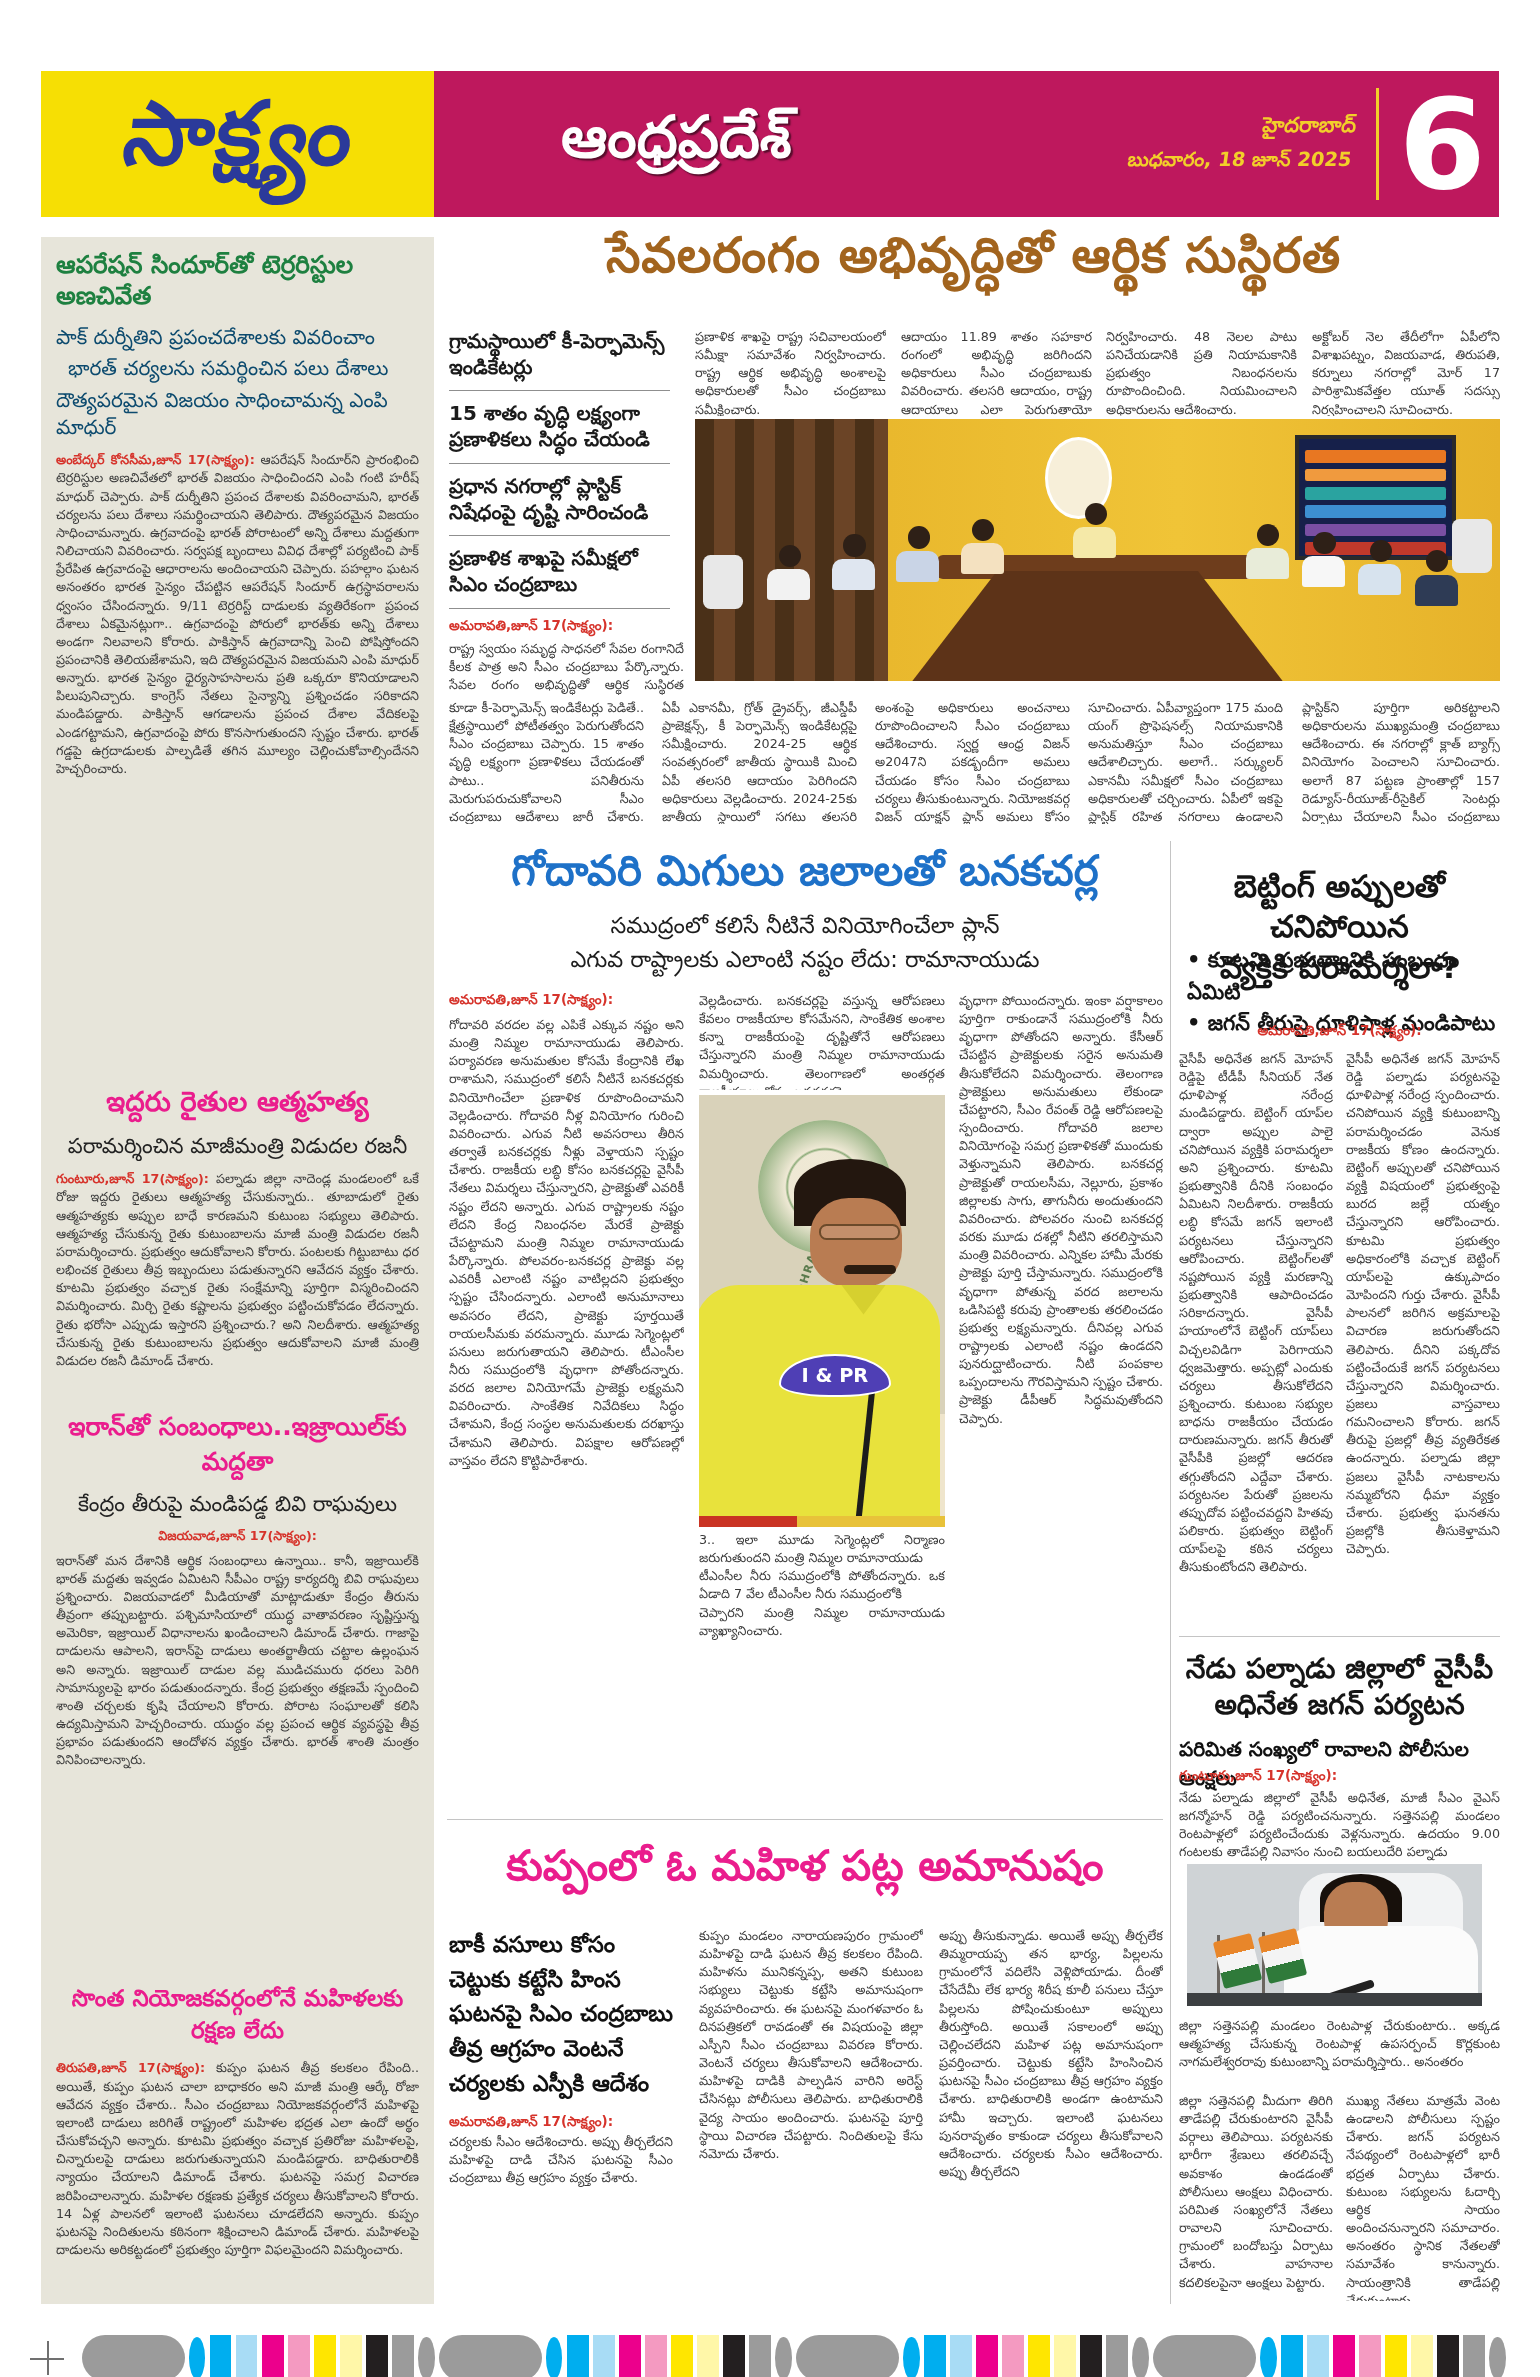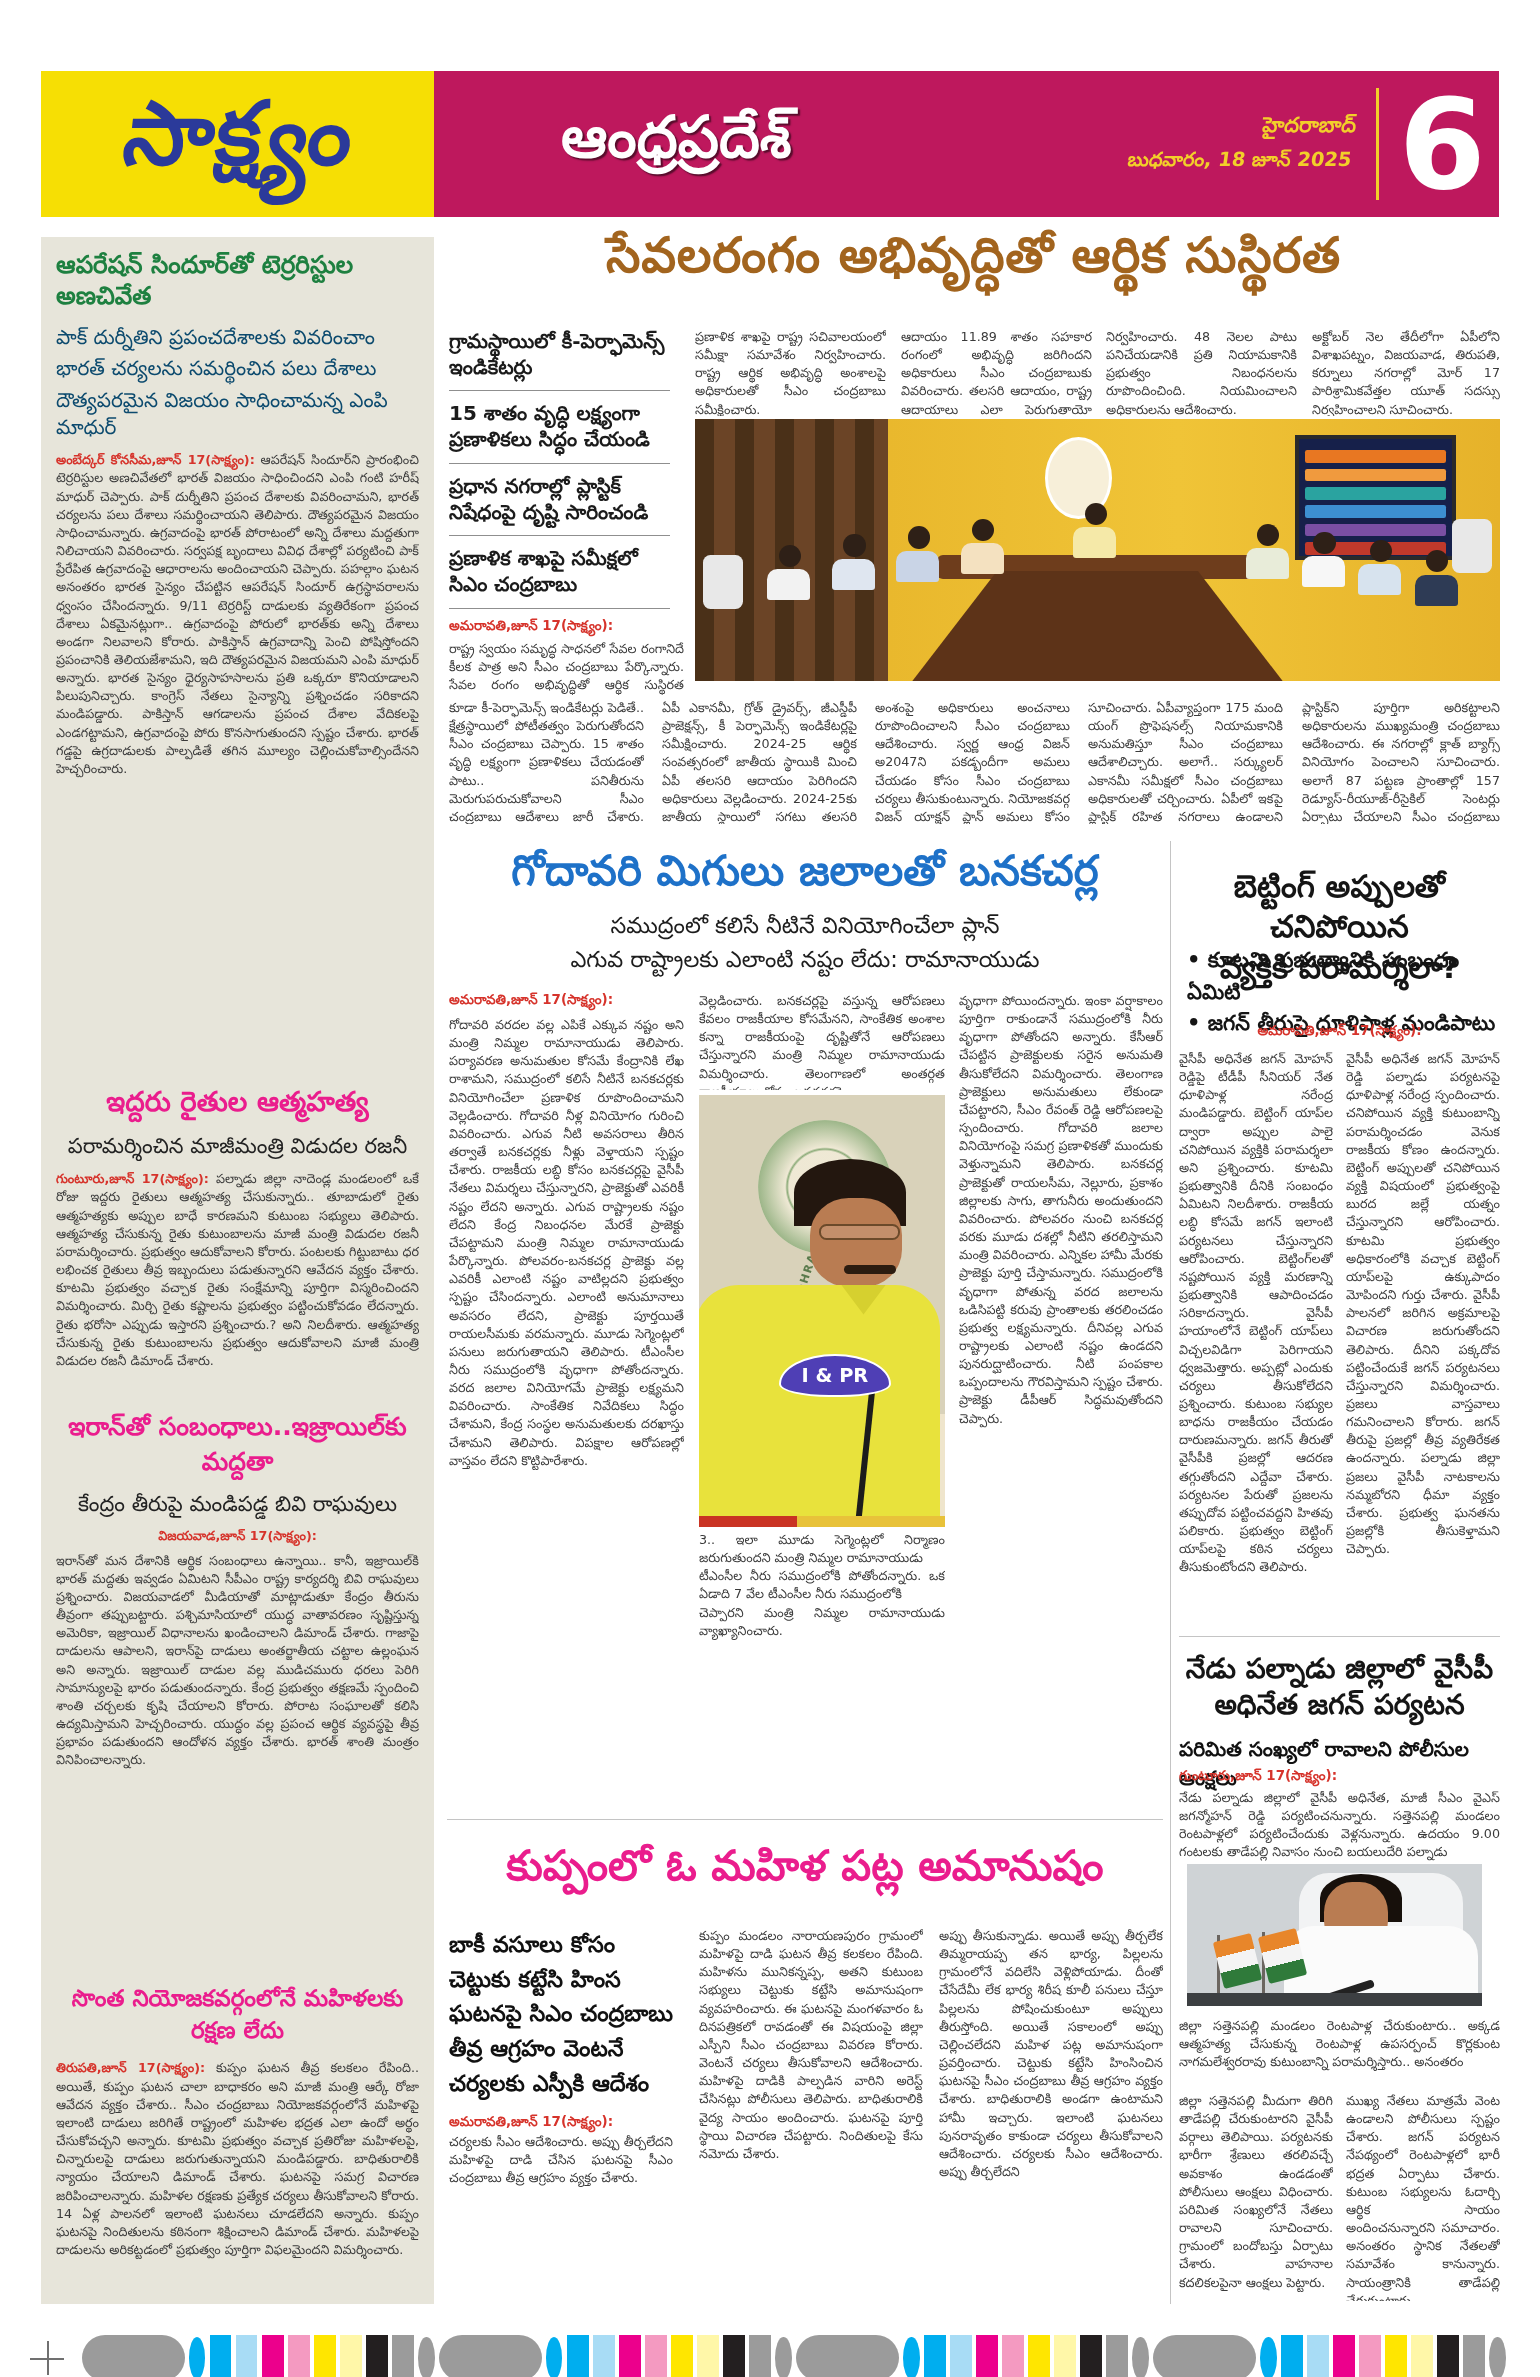--- a/index.html
+++ b/index.html
@@ -108,21 +108,21 @@
       <div style="font-size:19.4px; margin-top:6px;">బుధవారం, 18 జూన్ 2025</div>
     </div>
     <div class="mast-divider" style="margin:0 19.4px 0 22.4px;"></div>
     <div class="mast-page" style="margin-right:13.4px;">6</div>
   </div>
 
   <div id="left-rail" class="abs" style="left:41px; top:237px; width:393px; height:2067px; padding:13.4px 15px;">
 
     <div class="rail-head-green">ఆపరేషన్ సిందూర్‌తో టెర్రరిస్టుల అణచివేత</div>
     <div class="rail-sub" style="margin-top:12px;">పాక్ దుర్నీతిని ప్రపంచదేశాలకు వివరించాం</div>
-    <div class="rail-sub" style="margin-top:4.5px;">భారత్ చర్యలను సమర్థించిన పలు దేశాలు</div>
+    <div class="rail-sub" style="margin-top:4.5px;margin-left:12px;">భారత్ చర్యలను సమర్థించిన పలు దేశాలు</div>
     <div class="rail-sub" style="margin-top:4.5px;">దౌత్యపరమైన విజయం సాధించామన్న ఎంపి మాధుర్</div>
     <div class="body-text jt" style="margin-top:10.4px; height:617px;">
       <span class="dateline">అంబేద్కర్ కోనసీమ,జూన్ 17(సాక్ష్యం):</span>
       <span>ఆపరేషన్ సిందూర్‌ని ప్రారంభించి టెర్రరిస్టుల అణచివేతలో భారత్ విజయం సాధించిందని ఎంపి గంటి హరీష్ మాధుర్ చెప్పారు. పాక్ దుర్నీతిని ప్రపంచ దేశాలకు వివరించామని, భారత్ చర్యలను పలు దేశాలు సమర్థించాయని తెలిపారు. దౌత్యపరమైన విజయం సాధించామన్నారు. ఉగ్రవాదంపై భారత్ పోరాటంలో అన్ని దేశాలు మద్దతుగా నిలిచాయని వివరించారు. సర్వపక్ష బృందాలు వివిధ దేశాల్లో పర్యటించి పాక్ ప్రేరేపిత ఉగ్రవాదంపై ఆధారాలను అందించాయని చెప్పారు. పహల్గాం ఘటన అనంతరం భారత సైన్యం చేపట్టిన ఆపరేషన్ సిందూర్ ఉగ్రస్థావరాలను ధ్వంసం చేసిందన్నారు. 9/11 టెర్రరిస్ట్ దాడులకు వ్యతిరేకంగా ప్రపంచ దేశాలు ఏకమైనట్లుగా.. ఉగ్రవాదంపై పోరులో భారత్‌కు అన్ని దేశాలు అండగా నిలవాలని కోరారు. పాకిస్తాన్ ఉగ్రవాదాన్ని పెంచి పోషిస్తోందని ప్రపంచానికి తెలియజేశామని, ఇది దౌత్యపరమైన విజయమని ఎంపి మాధుర్ అన్నారు. భారత సైన్యం ధైర్యసాహసాలను ప్రతి ఒక్కరూ కొనియాడాలని పిలుపునిచ్చారు. కాంగ్రెస్ నేతలు సైన్యాన్ని ప్రశ్నించడం సరికాదని మండిపడ్డారు. పాకిస్తాన్ ఆగడాలను ప్రపంచ దేశాల వేదికలపై ఎండగట్టామని, ఉగ్రవాదంపై పోరు కొనసాగుతుందని స్పష్టం చేశారు. భారత్ గడ్డపై ఉగ్రదాడులకు పాల్పడితే తగిన మూల్యం చెల్లించుకోవాల్సిందేనని హెచ్చరించారు.</span>
     </div>
 
     <div class="rail-head-pink" style="font-size:27.6px; margin-top:16.4px;">ఇద్దరు రైతుల ఆత్మహత్య</div>
     <div class="rail-sub-c" style="margin-top:9px;">పరామర్శించిన మాజీమంత్రి విడుదల రజనీ</div>
     <div class="body-text jt" style="margin-top:10.4px; height:224px;">
       <span class="dateline">గుంటూరు,జూన్ 17(సాక్ష్యం):</span>

